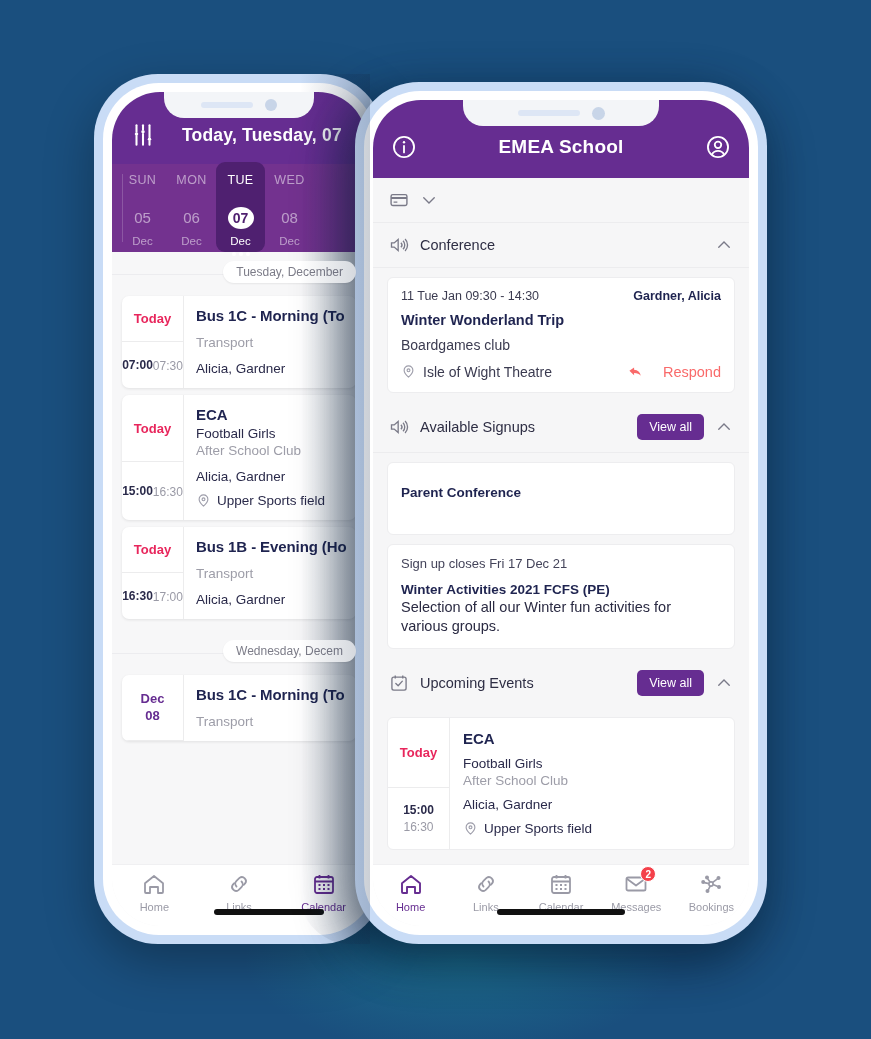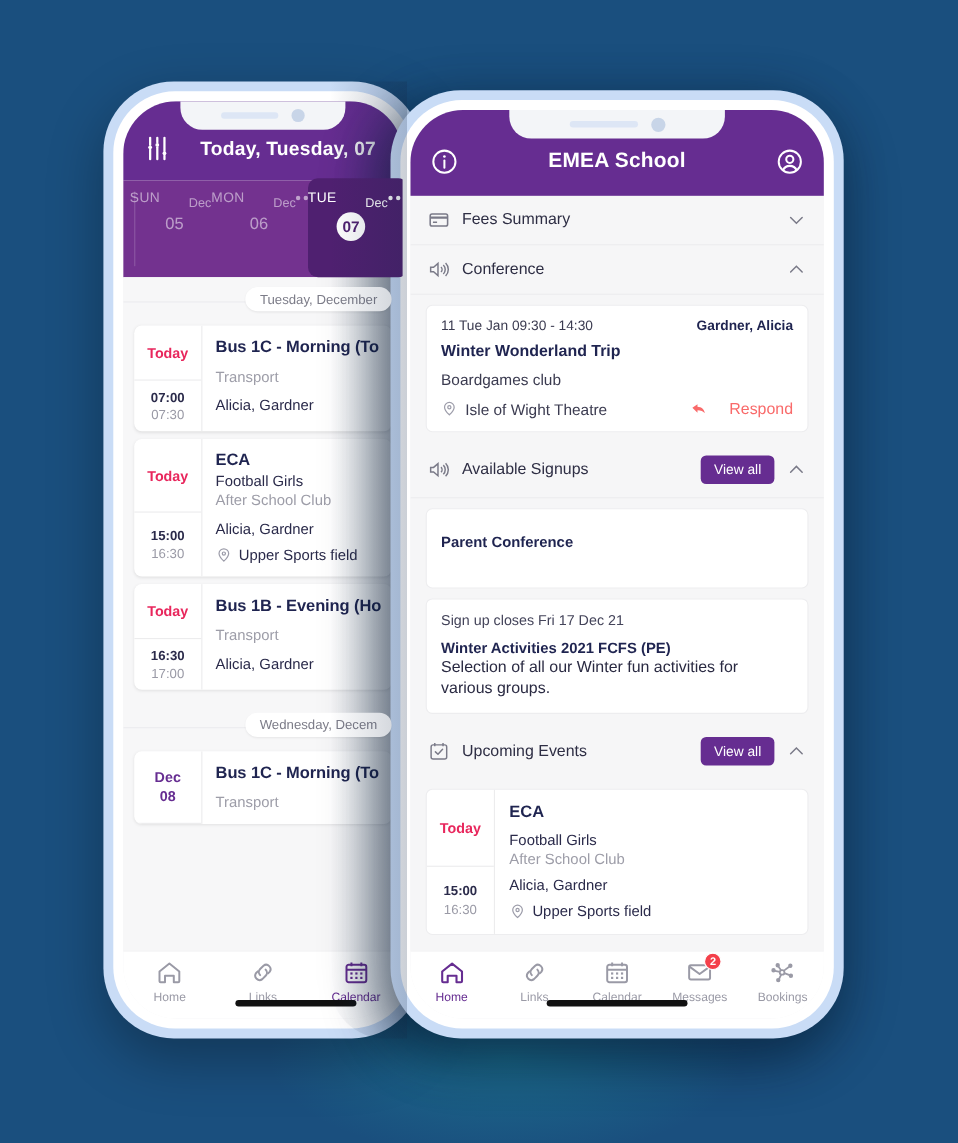--- a/index.html
+++ b/index.html
@@ -103,21 +103,21 @@
     padding: 0 6px;
     height: 88px;
     position: relative;
   }
   .date-strip:before{
     content:""; position:absolute; left:10px; top:10px; bottom:10px; width:1px;
     background: rgba(255,255,255,.18);
   }
   .day {
     flex: 0 0 49px;
-    display: flex; flex-direction: row; 
+    display: flex; flex-direction: column; align-items: center;
     padding-top: 9px;
     color: rgba(255,255,255,0.52);
     position: relative;
   }
   .day .dow { font-size: 12.5px; letter-spacing: .4px; }
   .day .num {
     font-size: 15px; margin-top: 20px; height: 22px; line-height: 22px;
     display: flex; align-items: center; justify-content: center;
     width: 26px;
   }
@@ -158,21 +158,21 @@
     flex: 0 0 62px; display: flex; flex-direction: column;
     border-right: 1px solid #ececed;
   }
   .ev-badge {
     flex: 1; display: flex; align-items: center; justify-content: center;
     font-size: 13px; font-weight: bold; color: #e8265c;
     padding: 14px 0; border-bottom: 1px solid #ececed; min-height: 46px;
   }
   .ev-badge.future { color: #662d91; flex-direction: column; line-height: 1.25; }
   .ev-times {
-    flex: 1; display: flex; flex-direction: column; align-items: center;
+    flex: 1; display: flex; flex-direction: row; align-items: center;
     justify-content: center; padding: 10px 0; min-height: 46px;
   }
   .ev-times .t1 { font-size: 12px; color: #2a2a4a; font-weight: bold; }
   .ev-times .t2 { font-size: 12px; color: #9a9aa6; margin-top: 2px; }
   .ev-right { flex: 1; padding: 11px 12px 12px; min-width: 0; }
   .ev-title {
     font-size: 15px; font-weight: bold; color: #1f2450;
     white-space: nowrap; letter-spacing: -.1px;
   }
   .ev-sub { font-size: 13.5px; color: #9d9da8; margin-top: 11px; }
@@ -495,21 +495,20 @@
         <div class="home-body">
 
           <div class="sec-head">
             <span class="sec-icon">
               <svg viewBox="0 0 24 24" fill="none" stroke="currentColor" stroke-width="1.7">
                 <rect x="2.5" y="5.5" width="19" height="13" rx="2"></rect>
                 <line x1="2.5" y1="9.5" x2="21.5" y2="9.5" stroke-width="2.4"></line>
                 <line x1="5.5" y1="14.5" x2="10" y2="14.5"></line>
               </svg>
             </span>
-            <span class="sec-title">Fees Summary</span>
             <span class="chev">
               <svg viewBox="0 0 24 24" fill="none" stroke="currentColor" stroke-width="1.8" stroke-linecap="round">
                   <polyline points="5,9 12,16 19,9"></polyline>
                 </svg>
             </span>
           </div>
 
           <div class="sec-head">
             <span class="sec-icon">
               <svg viewBox="0 0 24 24" fill="none" stroke="currentColor" stroke-width="1.6">

